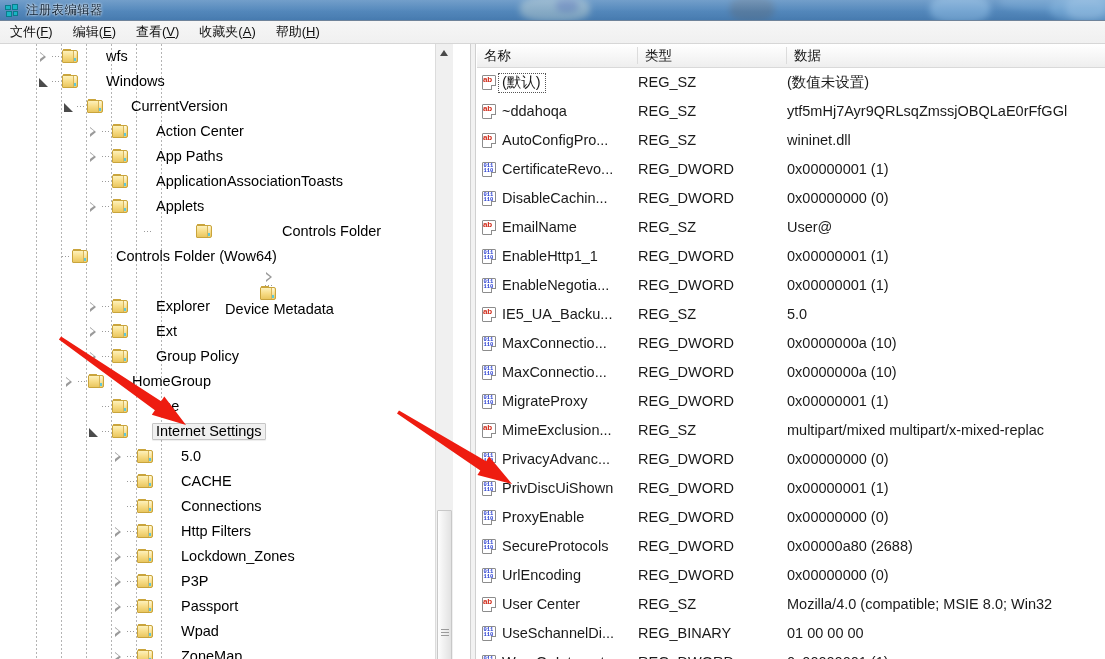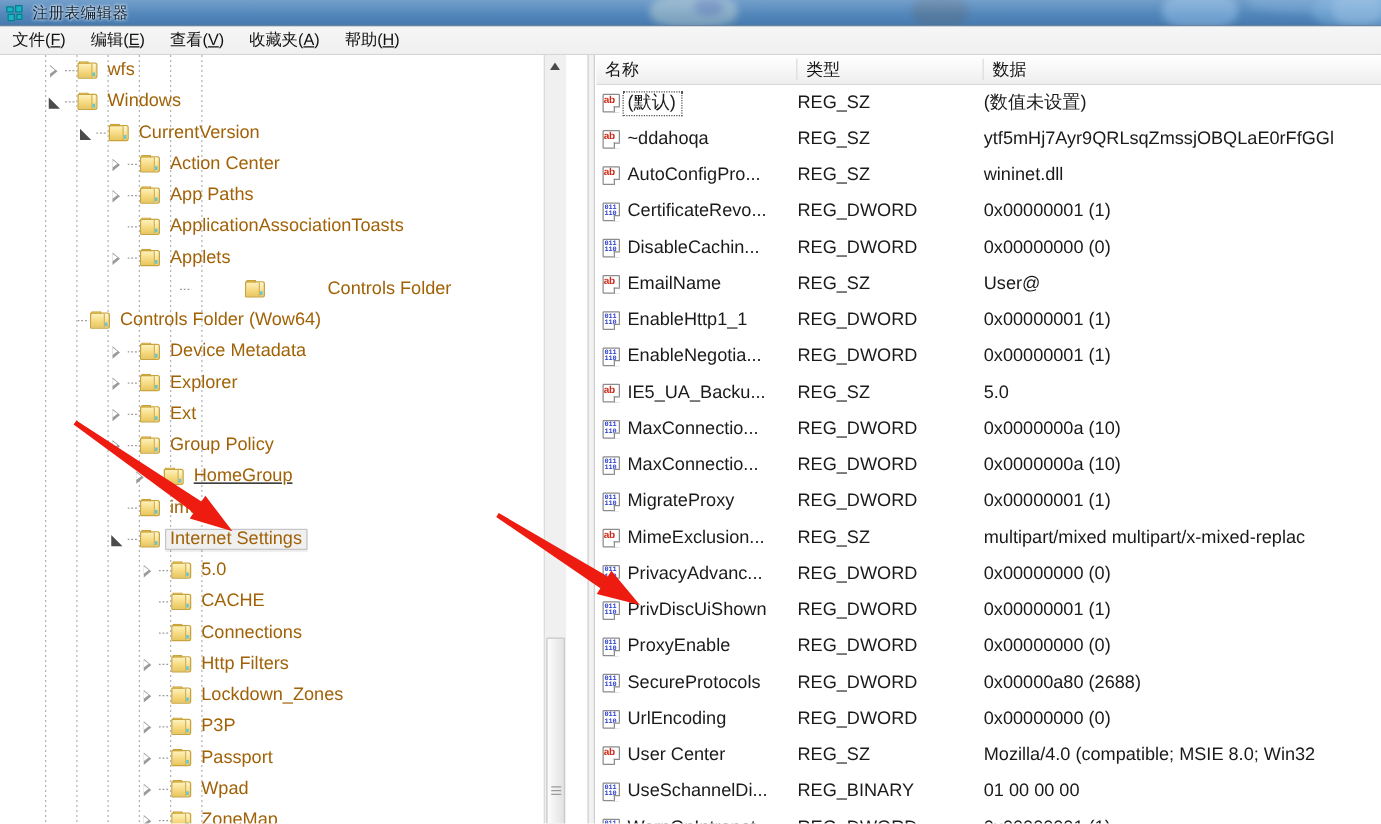--- a/index.html
+++ b/index.html
@@ -79,22 +79,23 @@
   .tree-pane {
     position: absolute; left: 0; top: 0; width: 453px; height: 615px;
     background: #ffffff; overflow: hidden;
   }
   .tree-rows { position: absolute; left: 0; top: 0; width: 453px; }
   .tree-row {
     position: relative; height: 25px; display: flex; align-items: center;
     white-space: nowrap;
   }
   .tree-label {
-    font-size: 14.5px; color: #a16207; line-height: 1;
+    font-size: 14.5px; color: #000000; line-height: 1;
     padding: 1px 4px 2px 4px;
+    margin-left: 20px;
   }
   .tree-row.selected .tree-label {
     background: #f0f0f0;
     border: 1px solid #c6c6c6;
     padding: 0px 3px 1px 3px;
     border-radius: 1px;
     box-shadow: 0 1px 1px rgba(0,0,0,.07);
   }
   .expander {
     width: 16px; height: 16px; flex: none; position: relative;
@@ -413,77 +414,77 @@
             <span class="expander"></span>
             <span class="dashdot"></span>
             <span class="folder">
               <span class="ft"></span>
               <span class="fb"></span>
               <span class="fs"></span>
               <span class="fdot"></span>
             </span>
             <span class="tree-label">Controls Folder (Wow64)</span>
           </div>
+          <div class="tree-row" style="padding-left: 86px; flex-direction: column;">
+            <span class="expander">
+              <span class="tri-closed"></span>
+              <span class="tri-closed-in"></span>
+            </span>
+            <span class="dashdot"></span>
+            <span class="folder">
+              <span class="ft"></span>
+              <span class="fb"></span>
+              <span class="fs"></span>
+              <span class="fdot"></span>
+            </span>
+            <span class="tree-label">Device Metadata</span>
+          </div>
           <div class="tree-row" style="padding-left: 86px;">
             <span class="expander">
               <span class="tri-closed"></span>
               <span class="tri-closed-in"></span>
             </span>
             <span class="dashdot"></span>
             <span class="folder">
               <span class="ft"></span>
               <span class="fb"></span>
               <span class="fs"></span>
               <span class="fdot"></span>
             </span>
-            <span class="tree-label">Device Metadata</span>
+            <span class="tree-label">Explorer</span>
           </div>
           <div class="tree-row" style="padding-left: 86px;">
             <span class="expander">
               <span class="tri-closed"></span>
               <span class="tri-closed-in"></span>
             </span>
             <span class="dashdot"></span>
             <span class="folder">
               <span class="ft"></span>
               <span class="fb"></span>
               <span class="fs"></span>
               <span class="fdot"></span>
             </span>
-            <span class="tree-label">Explorer</span>
+            <span class="tree-label">Ext</span>
           </div>
           <div class="tree-row" style="padding-left: 86px;">
             <span class="expander">
               <span class="tri-closed"></span>
               <span class="tri-closed-in"></span>
             </span>
             <span class="dashdot"></span>
             <span class="folder">
               <span class="ft"></span>
               <span class="fb"></span>
               <span class="fs"></span>
               <span class="fdot"></span>
             </span>
-            <span class="tree-label">Ext</span>
-          </div>
-          <div class="tree-row" style="padding-left: 86px;">
-            <span class="expander">
-              <span class="tri-closed"></span>
-              <span class="tri-closed-in"></span>
-            </span>
-            <span class="dashdot"></span>
-            <span class="folder">
-              <span class="ft"></span>
-              <span class="fb"></span>
-              <span class="fs"></span>
-              <span class="fdot"></span>
-            </span>
             <span class="tree-label">Group Policy</span>
           </div>
-          <div class="tree-row" style="padding-left: 105px; text-decoration: underline;">
+          <div class="tree-row" style="padding-left: 62px;">
             <span class="expander">
               <span class="tri-closed"></span>
               <span class="tri-closed-in"></span>
             </span>
             <span class="dashdot"></span>
             <span class="folder">
               <span class="ft"></span>
               <span class="fb"></span>
               <span class="fs"></span>
               <span class="fdot"></span>

